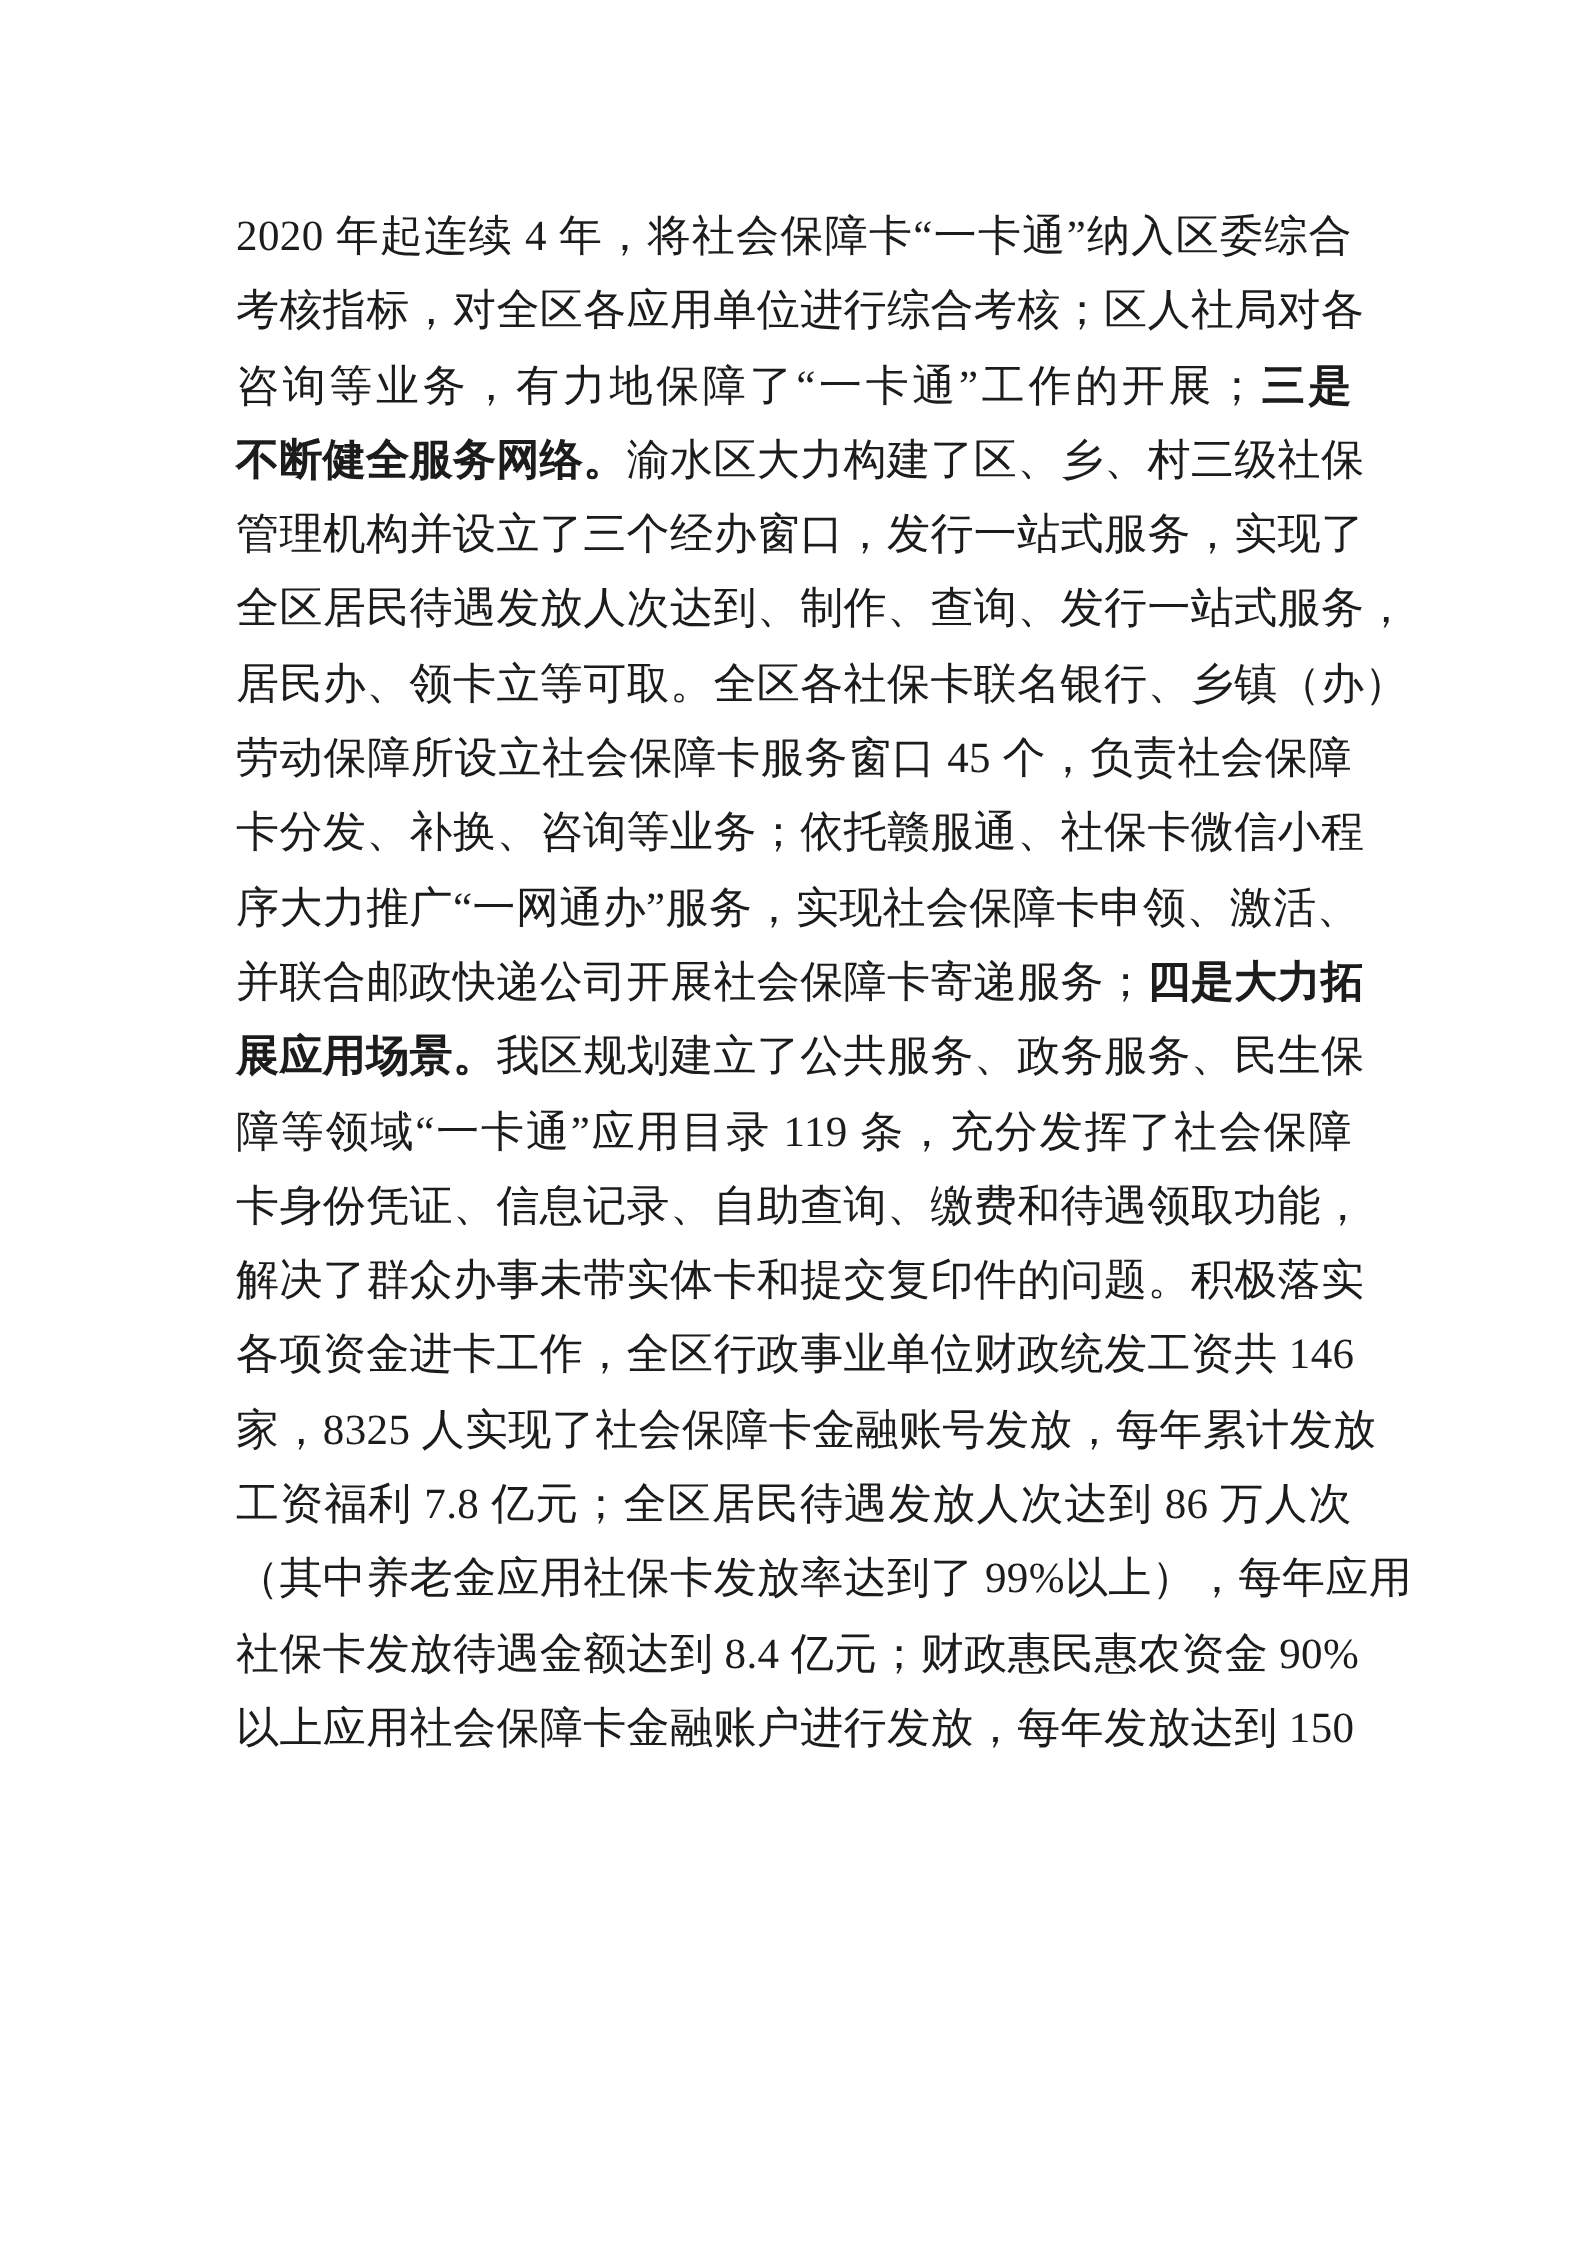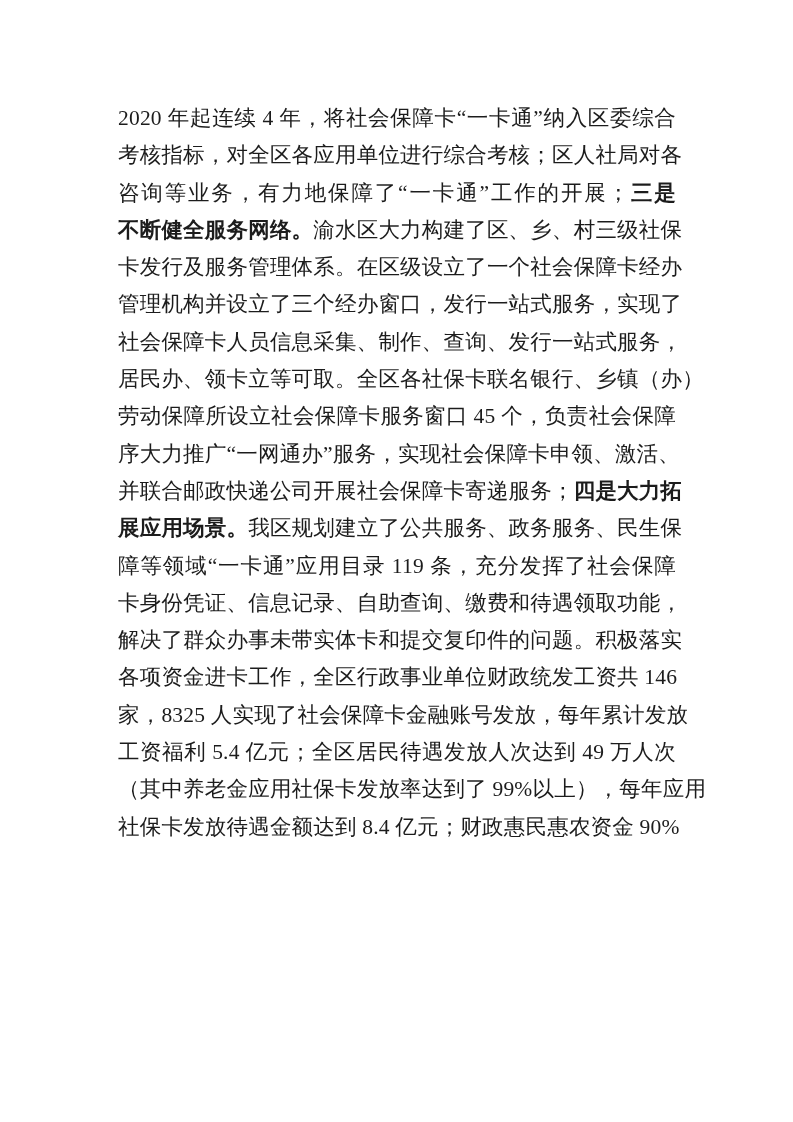--- a/index.html
+++ b/index.html
@@ -38,30 +38,31 @@
 </style>
 </head>
 <body>
 
 <div class="page">
   <div class="text-block">
       <div class="line"><span class="seg">2020 年起连续 4 年，将社会保障卡“一卡通”纳入区委综合</span></div>
       <div class="line"><span class="seg">考核指标，对全区各应用单位进行综合考核；区人社局对各</span></div>
       <div class="line"><span class="seg">咨询等业务，有力地保障了“一卡通”工作的开展；</span><span class="seg bold">三是</span></div>
       <div class="line"><span class="seg bold">不断健全服务网络。</span><span class="seg">渝水区大力构建了区、乡、村三级社保</span></div>
-      <div class="line"><span class="seg">卡发行及服务管理体系。在区级设立了一个社会保障卡经办</span></div>
       <div class="line"><span class="seg">管理机构并设立了三个经办窗口，发行一站式服务，实现了</span></div>
-      <div class="line"><span class="seg">社会保障卡人员信息采集、制作、查询、发行一站式服务，</span></div>
+      <div class="line"><span class="seg">全区居民待遇发放人次达到、制作、查询、发行一站式服务，</span></div>
       <div class="line"><span class="seg">居民办、领卡立等可取。全区各社保卡联名银行、乡镇（办）</span></div>
       <div class="line"><span class="seg">劳动保障所设立社会保障卡服务窗口 45 个，负责社会保障</span></div>
+      <div class="line"><span class="seg">卡分发、补换、咨询等业务；依托赣服通、社保卡微信小程</span></div>
       <div class="line"><span class="seg">序大力推广“一网通办”服务，实现社会保障卡申领、激活、</span></div>
       <div class="line"><span class="seg">并联合邮政快递公司开展社会保障卡寄递服务；</span><span class="seg bold">四是大力拓</span></div>
       <div class="line"><span class="seg bold">展应用场景。</span><span class="seg">我区规划建立了公共服务、政务服务、民生保</span></div>
       <div class="line"><span class="seg">障等领域“一卡通”应用目录 119 条，充分发挥了社会保障</span></div>
       <div class="line"><span class="seg">卡身份凭证、信息记录、自助查询、缴费和待遇领取功能，</span></div>
       <div class="line"><span class="seg">解决了群众办事未带实体卡和提交复印件的问题。积极落实</span></div>
       <div class="line"><span class="seg">各项资金进卡工作，全区行政事业单位财政统发工资共 146</span></div>
       <div class="line"><span class="seg">家，8325 人实现了社会保障卡金融账号发放，每年累计发放</span></div>
-      <div class="line"><span class="seg">工资福利 5.4 亿元；全区居民待遇发放人次达到 49 万人次</span></div>
+      <div class="line"><span class="seg">工资福利 7.8 亿元；全区居民待遇发放人次达到 86 万人次</span></div>
       <div class="line"><span class="seg">（其中养老金应用社保卡发放率达到了 99%以上），每年应用</span></div>
       <div class="line"><span class="seg">社保卡发放待遇金额达到 8.4 亿元；财政惠民惠农资金 90%</span></div>
+      <div class="line"><span class="seg">以上应用社会保障卡金融账户进行发放，每年发放达到 150</span></div>
     </div>
 </div>
 
 </body></html>

